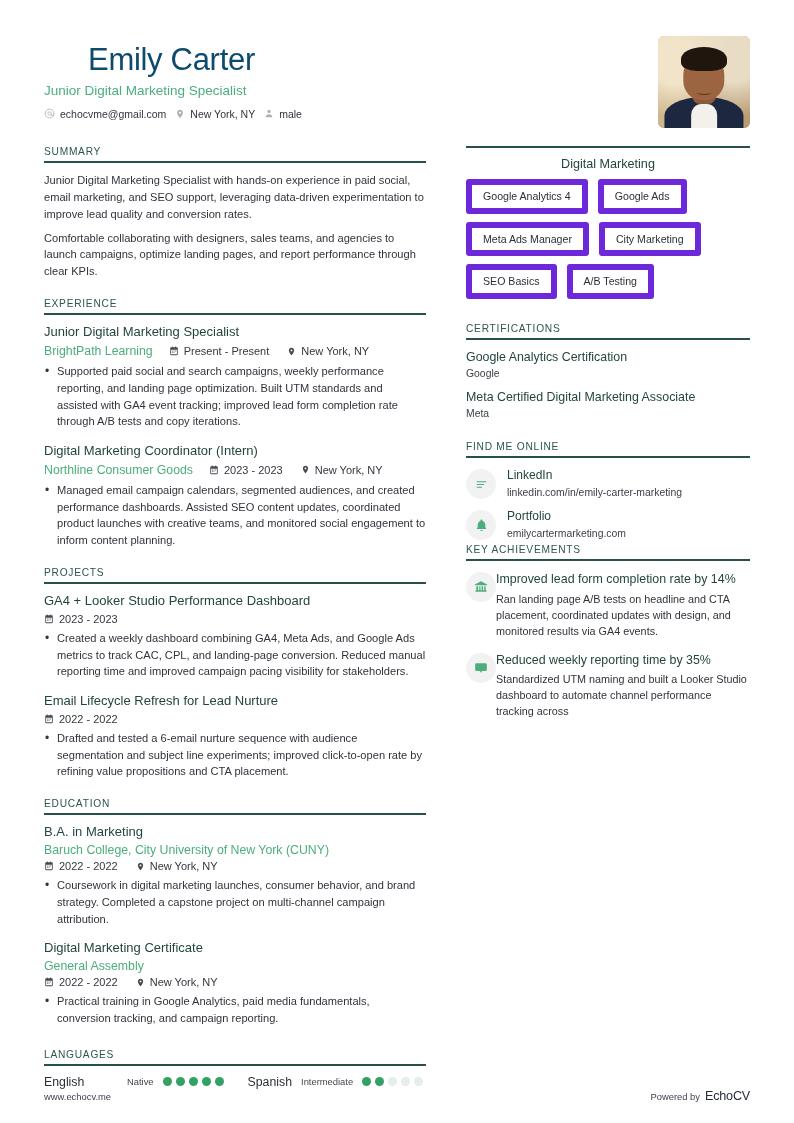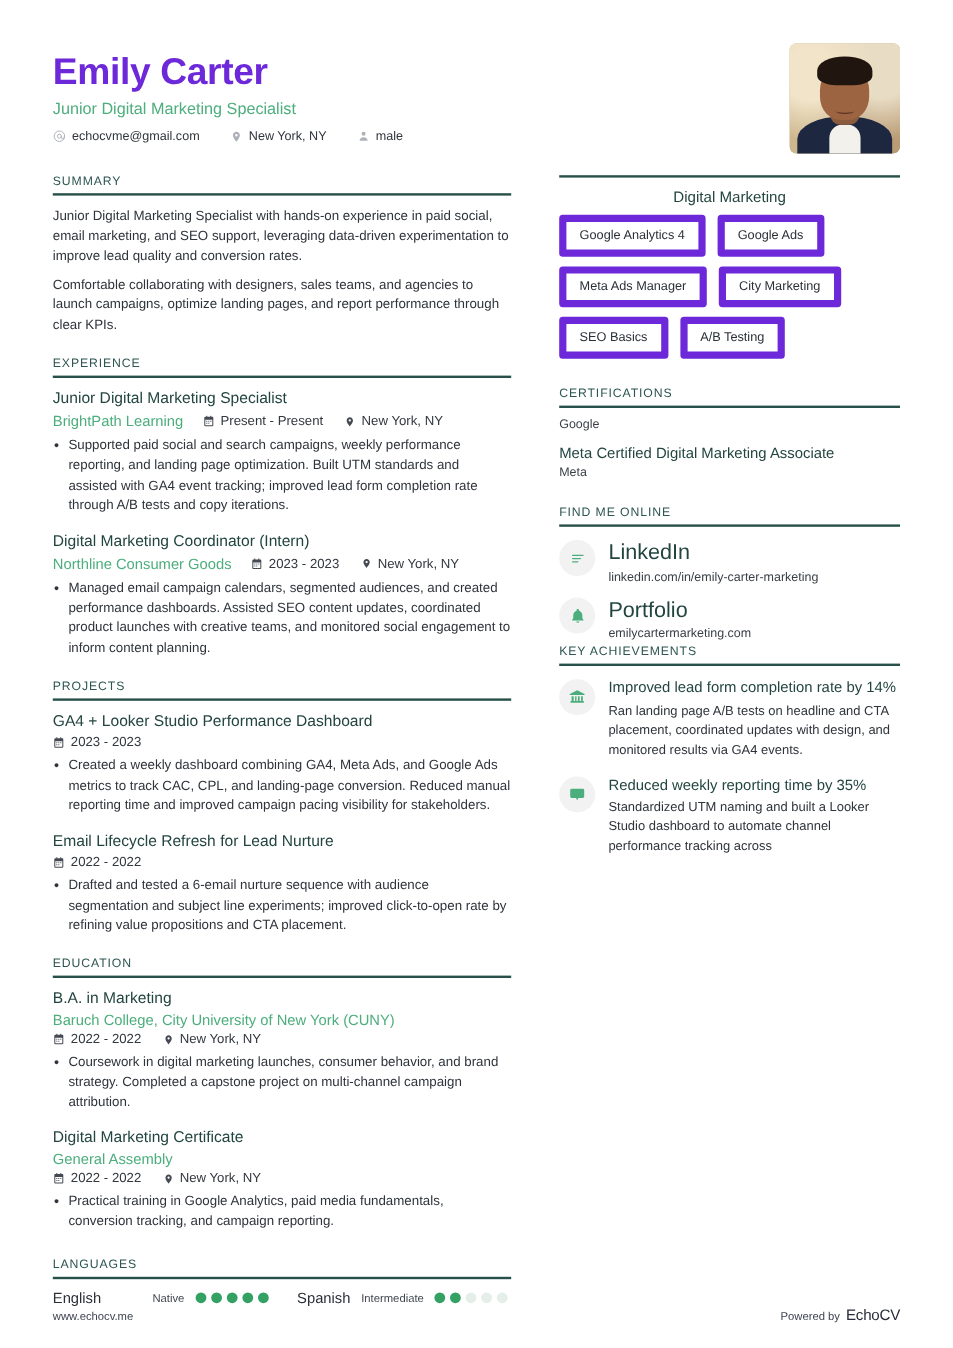--- a/index.html
+++ b/index.html
@@ -22,35 +22,36 @@
   
   .header {
     display: flex;
     justify-content: space-between;
     align-items: flex-start;
     padding-bottom: 10px;
   }
   .header-left { padding-top: 6px; }
   .name {
     font-size: 31px;
-    font-weight: 700;
-    color: #6d28d9;
+    font-weight: 400;
+    color: #0c4a6e;
     letter-spacing: -0.3px;
     line-height: 1.15;
+    margin-left: 44px;
   }
   .job-title {
     font-size: 13.5px;
     color: #4cae7c;
     margin-top: 5px;
     font-weight: 400;
   }
   .contact-row {
     display: flex;
     align-items: center;
-    gap: 20px;
+    gap: 3px;
     margin-top: 10px;
     font-size: 10.5px;
     color: #31353c;
   }
   .contact-item {
     display: flex;
     align-items: center;
     gap: 5px;
     margin-right: 6px;
   }
@@ -242,28 +243,27 @@
     width: 30px; height: 30px;
     border-radius: 50%;
     background: #f1f2f1;
     display: flex; align-items: center; justify-content: center;
     flex: 0 0 auto;
     color: #4cae7c;
     margin-top: 2px;
   }
   .circle-icon svg { display: block; }
   .link-text { padding-top: 1px; }
-  .link-label { font-size: 18px; color: #23453f; line-height: 1.25; }
+  .link-label { font-size: 12px; color: #23453f; line-height: 1.25; }
   .link-url { font-size: 10.4px; color: #3a3f46; margin-top: 4px; }
 
   
   .ach-row {
     display: flex;
     align-items: flex-start;
-    gap: 11px;
     margin-bottom: 11px;
   }
   .ach-row:last-child { margin-bottom: 0; }
   .ach-body { padding-top: 1px; }
   .ach-title {
     font-size: 12.4px;
     color: #23453f;
     line-height: 1.32;
   }
   .ach-desc {
@@ -569,20 +569,21 @@
           <span class="chip">SEO Basics</span>
           <span class="chip">A/B Testing</span>
         </div>
       </div>
 
       <div class="sec" style="margin-top:24px;">
         <div class="sec-title">CERTIFICATIONS</div>
         <div class="sec-rule"></div>
 
         <div class="cert">
+          <div class="cert-name">Google Analytics Certification</div>
           <div class="cert-issuer">Google</div>
         </div>
         <div class="cert">
           <div class="cert-name">Meta Certified Digital Marketing Associate</div>
           <div class="cert-issuer">Meta</div>
         </div>
       </div>
 
       <div class="sec" style="margin-top:22px;">
         <div class="sec-title">FIND ME ONLINE</div>

